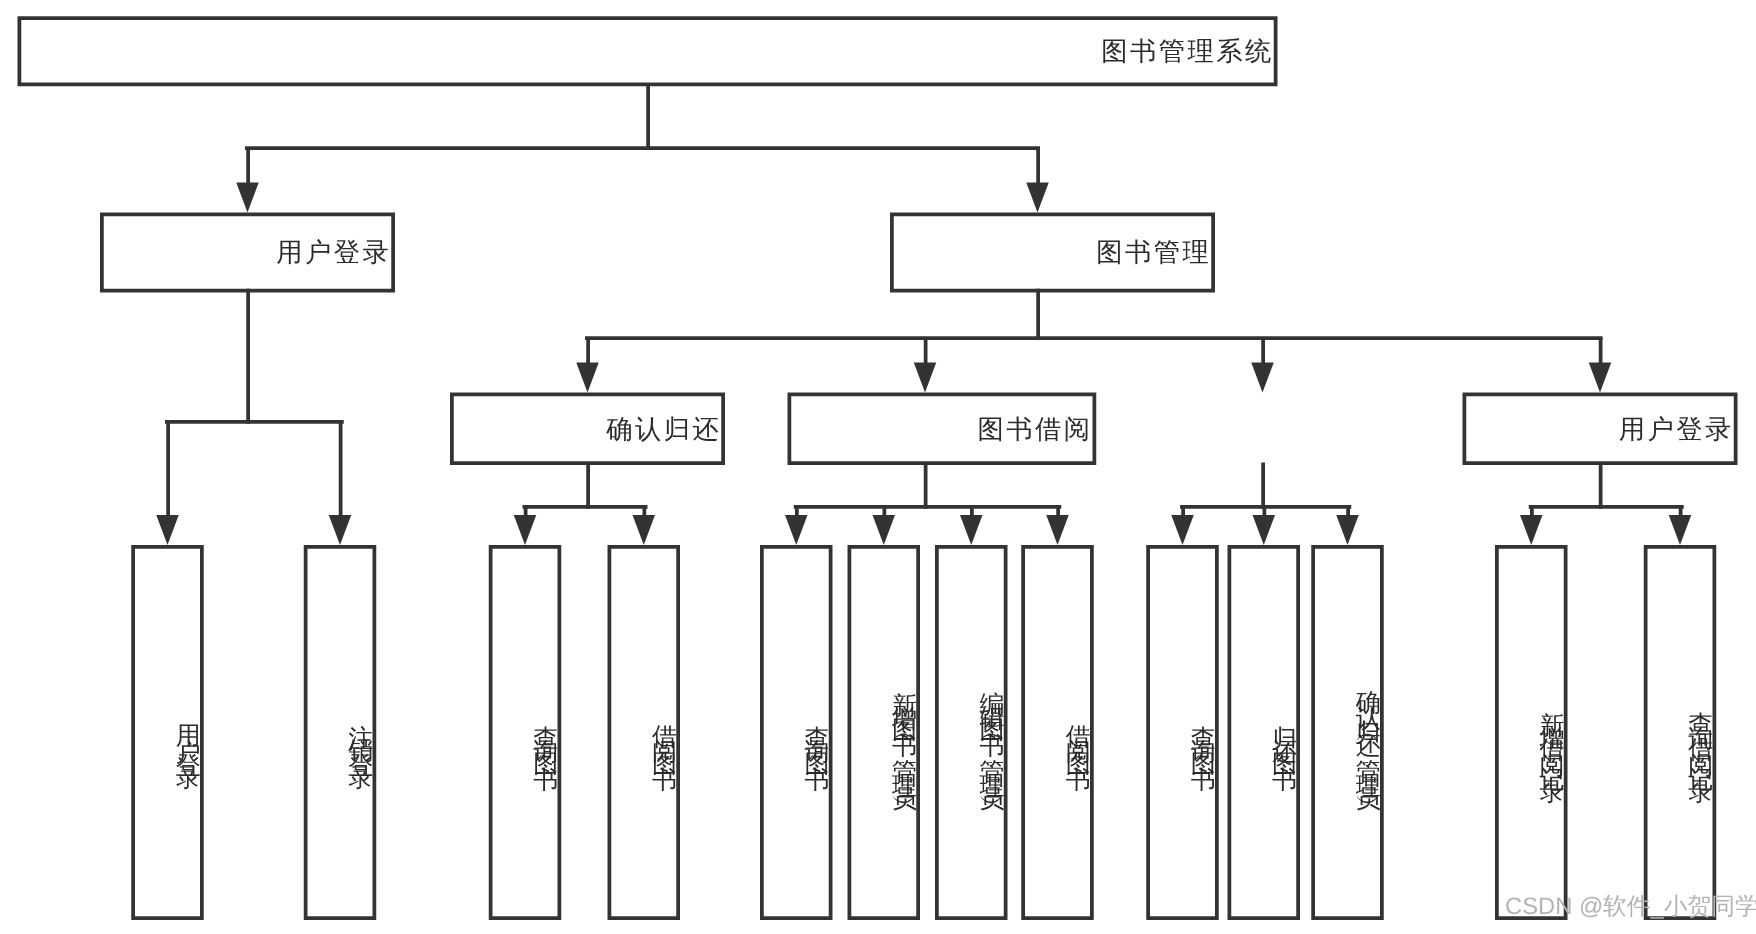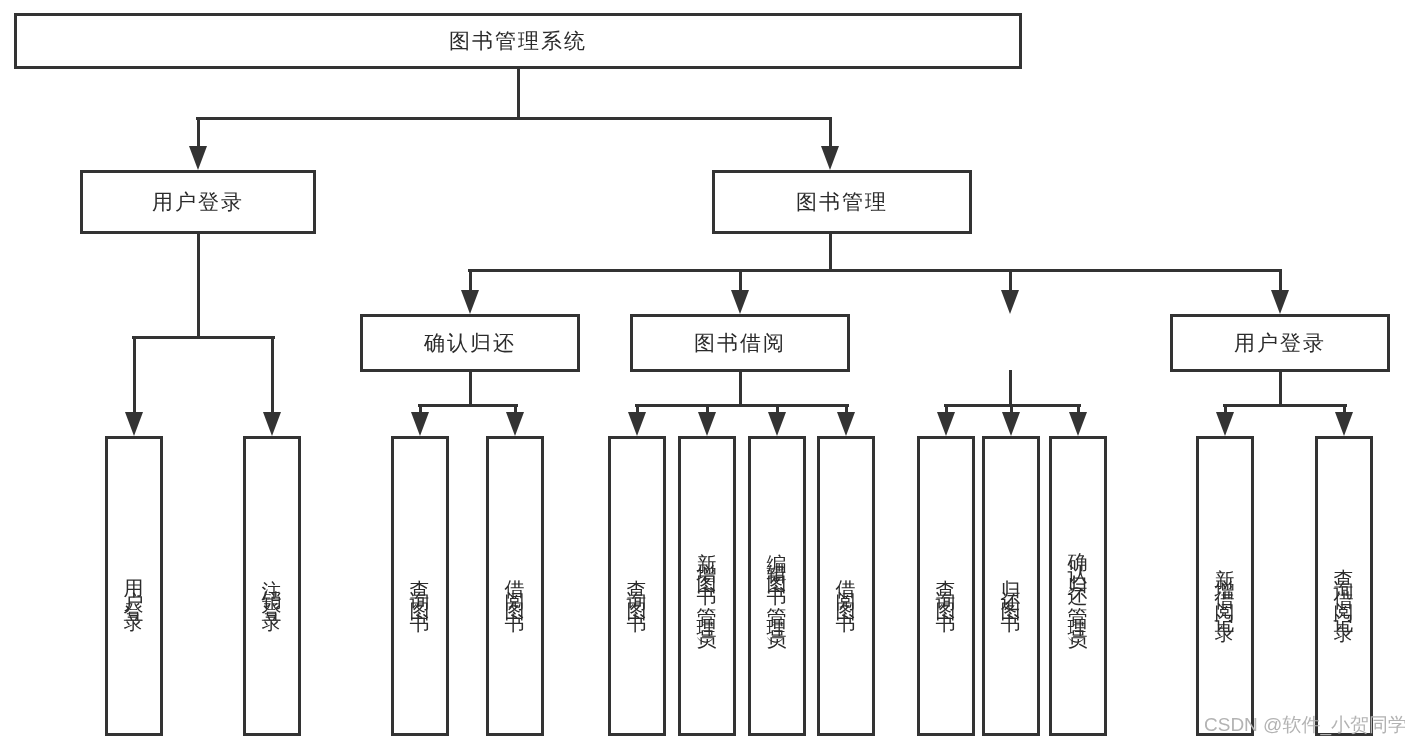--- a/index.html
+++ b/index.html
@@ -17,21 +17,21 @@
     color: var(--text);
     overflow: hidden;
   }
   .box {
     position: absolute;
     box-sizing: border-box;
     border: 3px solid var(--line);
     background: #ffffff;
     display: flex;
     align-items: center;
-    justify-content: center;
+    justify-content: flex-end;
   }
   .hlabel {
     font-size: 21px;
     letter-spacing: 2px;
     color: var(--text);
     white-space: nowrap;
   }
   .vtext {
     writing-mode: vertical-rl;
     text-orientation: mixed;
@@ -98,21 +98,21 @@
   <div class="vline" style="left:828.5px; top:231px; height:40px;"></div>
   <div class="hline" style="left:468px; top:269px; width:814px;"></div>
   <div class="arrow" style="left:461px; top:270px; height:44px;"></div>
   <div class="arrow" style="left:731px; top:270px; height:44px;"></div>
   <div class="arrow" style="left:1001px; top:270px; height:44px;"></div>
   <div class="arrow" style="left:1271px; top:270px; height:44px;"></div>
 
   <div class="box" style="left:360px; top:314px; width:220px; height:58px;">
     <span class="hlabel">确认归还</span>
   </div>
-  <div class="box" style="left:630px; top:314px; width:220px; height:58px;">
+  <div class="box" style="left:630px; top:314px; width:247px; height:58px;">
     <span class="hlabel">图书借阅</span>
   </div>
   <div class="box" style="left:1170px; top:314px; width:220px; height:58px;">
     <span class="hlabel">用户登录</span>
   </div>
 
   <div class="vline" style="left:468.5px; top:370px; height:37px;"></div>
   <div class="hline" style="left:418px; top:404px; width:100px;"></div>
   <div class="arrow" style="left:411px; top:406px; height:30px;"></div>
   <div class="arrow" style="left:506px; top:406px; height:30px;"></div>

